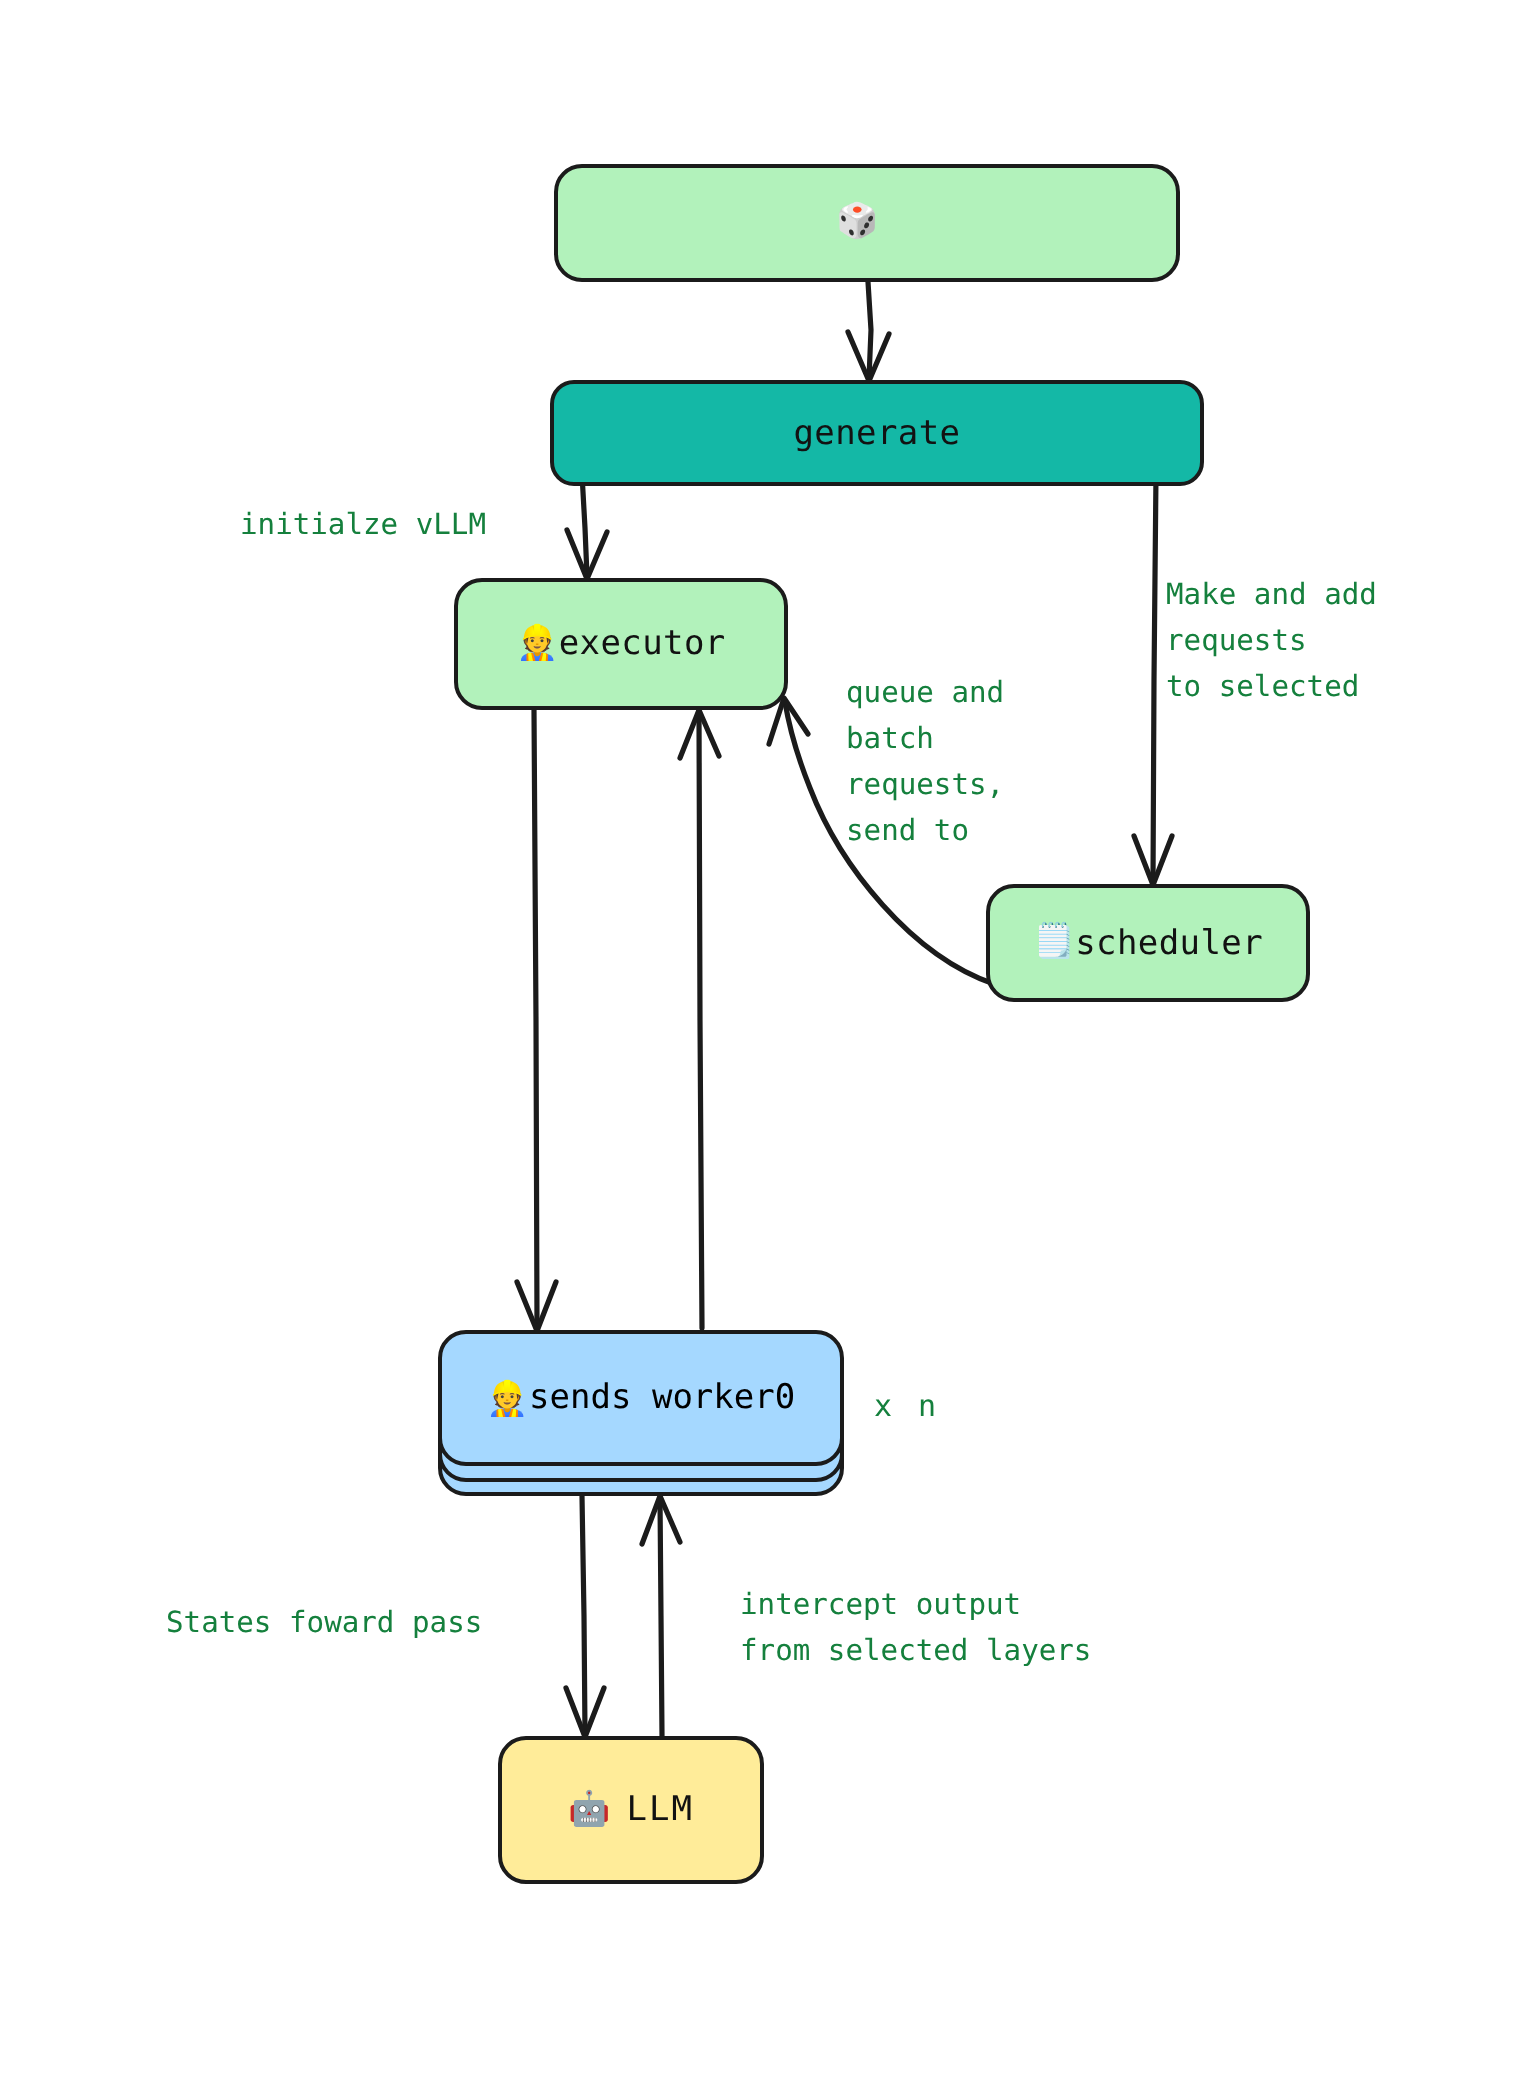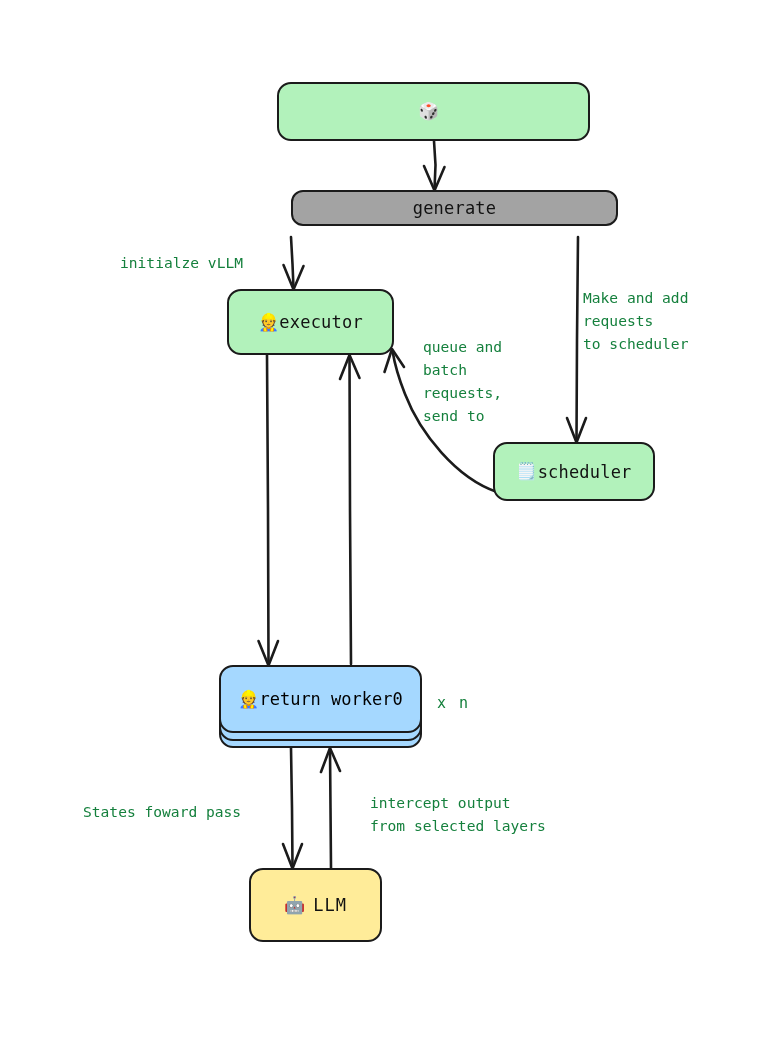--- a/index.html
+++ b/index.html
@@ -47,22 +47,22 @@
 
   
   #node-hidden-states-generator {
     left: 277px; top: 82px; width: 313px; height: 59px;
     background: #b2f2bb;
   }
   #node-hidden-states-generator .node-label { font-size: 17.5px; }
   #node-hidden-states-generator .node-emoji { margin-right: 9px; font-size: 17px; }
 
   #node-generate {
-    left: 291px; top: 190px; width: 327px; height: 36px;
-    background: #a3a3a3;
+    left: 275px; top: 190px; width: 327px; height: 53px;
+    background: #14b8a6;
     border-radius: 12px;
   }
   #node-generate .node-label { font-size: 17px; }
 
   #node-executor {
     left: 227px; top: 289px; width: 167px; height: 66px;
     background: #b2f2bb;
   }
   #node-executor .node-label { font-size: 17px; }
   #node-executor .node-emoji { font-size: 17px; margin-right: 0px; }
@@ -209,34 +209,34 @@
   <div class="node" id="node-scheduler">
     <span class="node-emoji">🗒️</span>
     <span class="node-label">scheduler</span>
   </div>
 
   <div id="node-custom-worker-stack">
     <div class="stack-layer" id="stack-layer-back"></div>
     <div class="stack-layer" id="stack-layer-mid"></div>
     <div class="stack-layer" id="stack-layer-front">
       <span class="node-emoji">👷</span>
-      <span class="node-label">return worker0</span>
+      <span class="node-label">sends worker0</span>
     </div>
   </div>
 
   <div class="node" id="node-llm">
     <span class="node-emoji">🤖</span>
     <span class="node-label">LLM</span>
   </div>
 
   <div class="edge-label" id="edge-label-initialize-vllm">initialze vLLM</div>
 
   <div class="edge-label" id="edge-label-make-add-requests">Make and add
 requests
-to scheduler</div>
+to selected</div>
 
   <div class="edge-label" id="edge-label-queue-batch">queue and
 batch
 requests,
 send to</div>
 
 
 
   <div class="edge-label" id="edge-label-patch-forward">States foward pass</div>
 

